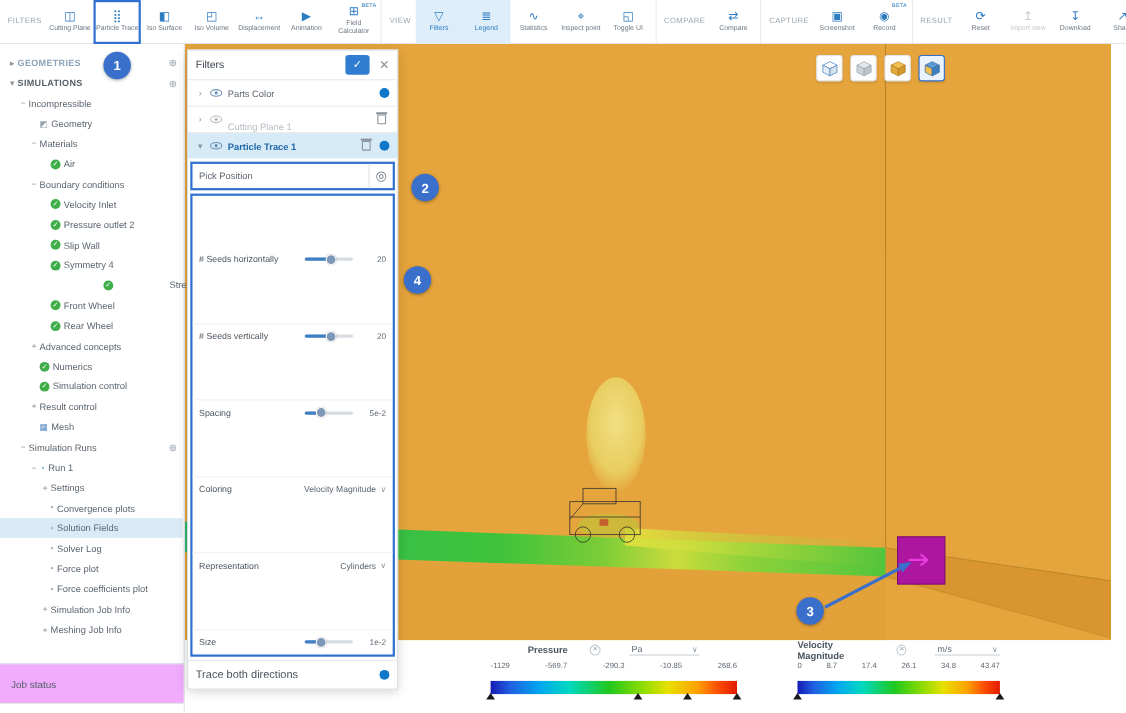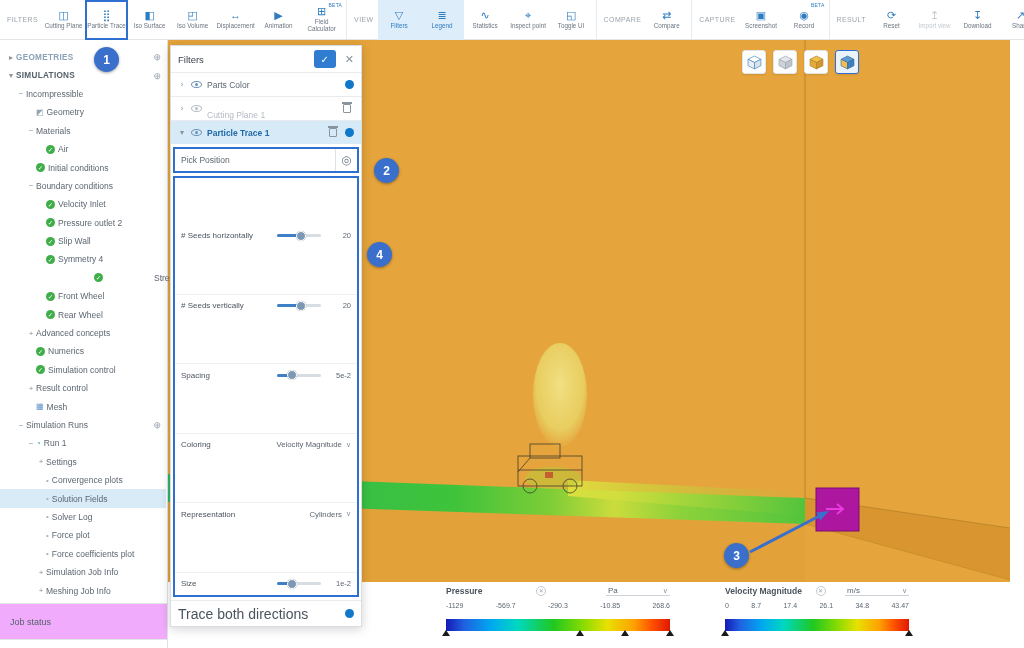--- a/index.html
+++ b/index.html
@@ -47,21 +47,21 @@
   .viewcubes { position:absolute; left:574px; top:10px; display:flex; gap:7px; }
   .vc-btn { width:24px; height:24px; background:#fdfdfd; border:1px solid #e2e6e9; border-radius:3px;
             display:flex; align-items:center; justify-content:center; cursor:pointer;
             box-shadow:0 1px 2px rgba(0,0,0,.10); }
   .vc-btn.selected { border:1.5px solid #2F6FD0; background:#EAF2FB; }
 
   
   .legend { position:absolute; top:544px; }
   .legend-0 { left:278px; width:224px; }
   .legend-1 { left:557px; width:184px; }
-  .legend-header { display:flex; align-items:center; justify-content:space-between; gap:0;
+  .legend-header { display:flex; align-items:center; justify-content:center; gap:20px;
                    font-size:8.5px; color:#4a545e; height:14px; }
   .legend-name { font-weight:bold; }
   .legend-close { width:10px; height:10px; border-radius:50%; border:1px solid #c2c9cf; color:#9aa4ad;
                   font-size:6px; line-height:8px; text-align:center; cursor:pointer; }
   .legend-unit { display:flex; align-items:center; justify-content:space-between; width:64px;
                  border-bottom:1px solid #ccd2d7; font-size:8px; color:#5c6670; padding:0 2px;
                  margin-left:6px; cursor:pointer; }
   .legend-ticks { display:flex; justify-content:space-between; font-size:7px; color:#5c6670; margin-top:4px; }
   .legend-bar { height:12px; margin-top:10px; position:relative;
      background:linear-gradient(to right,#151AB5 0%,#2060E0 8%,#00A8F0 20%,#00D8C0 32%,#20C820 48%,
@@ -103,21 +103,21 @@
   .param-label { flex:1; }
   .slider { width:44px; height:3px; background:#d7dde2; border-radius:2px; position:relative;
             margin:0 6px 0 auto; flex:none; cursor:pointer; }
   .slider .fill { position:absolute; left:0; top:0; bottom:0; background:#3F7FC4; border-radius:2px; }
   .slider .knob { position:absolute; top:-3.5px; width:10px; height:10px; border-radius:50%;
                   background:#7d98b6; border:1.5px solid #fff; box-shadow:0 0 1px rgba(0,0,0,.4); }
   .param-value { width:24px; text-align:right; font-size:7.5px; color:#5c6670; flex:none; }
   .param-select { margin-left:auto; display:flex; align-items:center; gap:4px; font-size:7.8px;
                   color:#5c6670; cursor:pointer; }
   .sel-ch { color:#8a949c; font-size:7px; }
-  .fp-trace { height:26px; display:flex; align-items:center; padding:0 7px; font-size:14px;
+  .fp-trace { height:26px; display:flex; align-items:center; padding:0 7px; font-size:10px;
               color:#4a545e; border-top:1px solid #e8ecef; }
 
   
   .annot { position:absolute; width:25px; height:25px; border-radius:50%; background:#3A70CB; color:#fff;
            font-size:12px; font-weight:bold; display:flex; align-items:center; justify-content:center;
            box-shadow:0 1px 3px rgba(0,0,0,.35); z-index:9; }
   .annot-1 { left:94px;  top:47px; }
   .annot-2 { left:374px; top:158px; }
   .annot-3 { left:724px; top:543px; }
   .annot-4 { left:367px; top:242px; }
@@ -249,27 +249,20 @@
         <div class="tree-row" style="padding-left: 26px;">
           <span class="tree-exp">−</span>
           <span class="tree-label">Materials</span>
         </div>
         <div class="tree-row" style="padding-left: 36px;">
           <span class="tree-exp"></span>
           <span class="tree-ico">
             <span class="icon-check">✓</span>
           </span>
           <span class="tree-label">Air</span>
-        </div>
-        <div class="tree-row" style="padding-left: 26px;">
-          <span class="tree-exp"></span>
-          <span class="tree-ico">
-            <span class="icon-check">✓</span>
-          </span>
-          <span class="tree-label">Initial conditions</span>
         </div>
         <div class="tree-row" style="padding-left: 26px;">
           <span class="tree-exp">−</span>
           <span class="tree-label">Boundary conditions</span>
         </div>
         <div class="tree-row" style="padding-left: 36px;">
           <span class="tree-exp"></span>
           <span class="tree-ico">
             <span class="icon-check">✓</span>
           </span>

